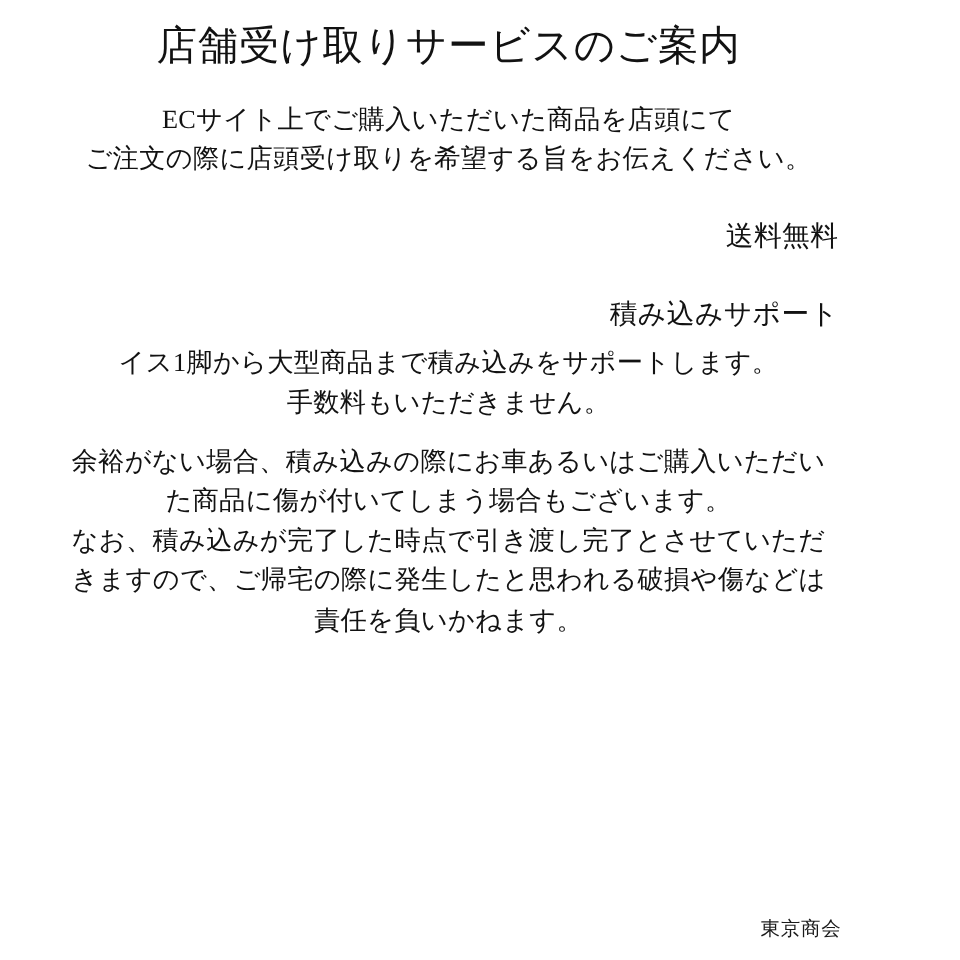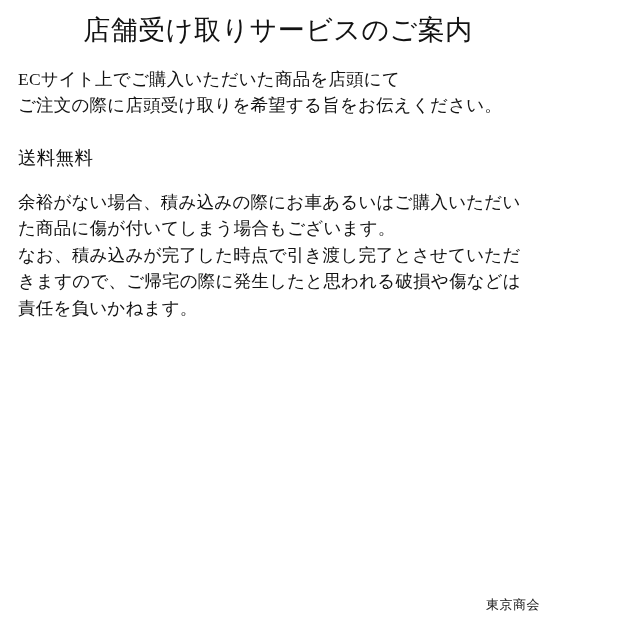--- a/index.html
+++ b/index.html
@@ -13,59 +13,60 @@
     font-family: "Liberation Serif", "DejaVu Serif", serif;
     color: #121212;
     overflow: hidden;
   }
   .page {
     position: relative;
     width: 556px;
     height: 640px;
     box-sizing: border-box;
     padding: 10px 18px 0 18px;
+    margin-left: 21px;
   }
   .doc-title {
     text-align: center;
     font-size: 27px;
     line-height: 1.25;
     letter-spacing: 0.5px;
     margin: 4px 0 18px 0;
     font-weight: normal;
   }
   .para {
     font-size: 17.5px;
     line-height: 1.52;
     letter-spacing: 0.2px;
     margin: 0 0 6px 0;
-    text-align: left;
+    text-align: center;
   }
   .para .line {
     display: block;
     white-space: nowrap;
   }
   .para .line.wrap {
     white-space: normal;
   }
   .section-heading {
-    text-align: left;
+    text-align: right;
     font-size: 18.5px;
     line-height: 1.5;
     letter-spacing: 0.3px;
     margin: 14px 0 4px 0;
     font-weight: normal;
   }
   .block {
     margin-bottom: 2px;
   }
   .spacer-sm { height: 6px; }
   .footer {
     position: absolute;
     right: 16px;
-    bottom: 26px;
+    bottom: 12px;
     font-size: 13px;
     letter-spacing: 0.5px;
     color: #1a1a1a;
   }
 </style>
 </head>
 <body>
 
 <div class="page">
 
@@ -79,20 +80,27 @@
   </div>
 
   <div class="spacer-sm"></div>
 
   <div class="block">
     <h2 class="section-heading">送料無料</h2>
   </div>
 
   <div class="spacer-sm"></div>
 
+  <div class="block">
+    <h2 class="section-heading">積み込みサポート</h2>
+    <div class="para">
+      <span class="line">イス1脚から大型商品まで積み込みをサポートします。</span>
+      <span class="line">手数料もいただきません。</span>
+    </div>
+  </div>
 
   <div class="spacer-sm"></div>
 
   <div class="block">
     <div class="para">
       <span class="line wrap">余裕がない場合、積み込みの際にお車あるいはご購入いただいた商品に傷が付いてしまう場合もございます。</span>
       <span class="line wrap">なお、積み込みが完了した時点で引き渡し完了とさせていただきますので、ご帰宅の際に発生したと思われる破損や傷などは責任を負いかねます。</span>
     </div>
   </div>
 

